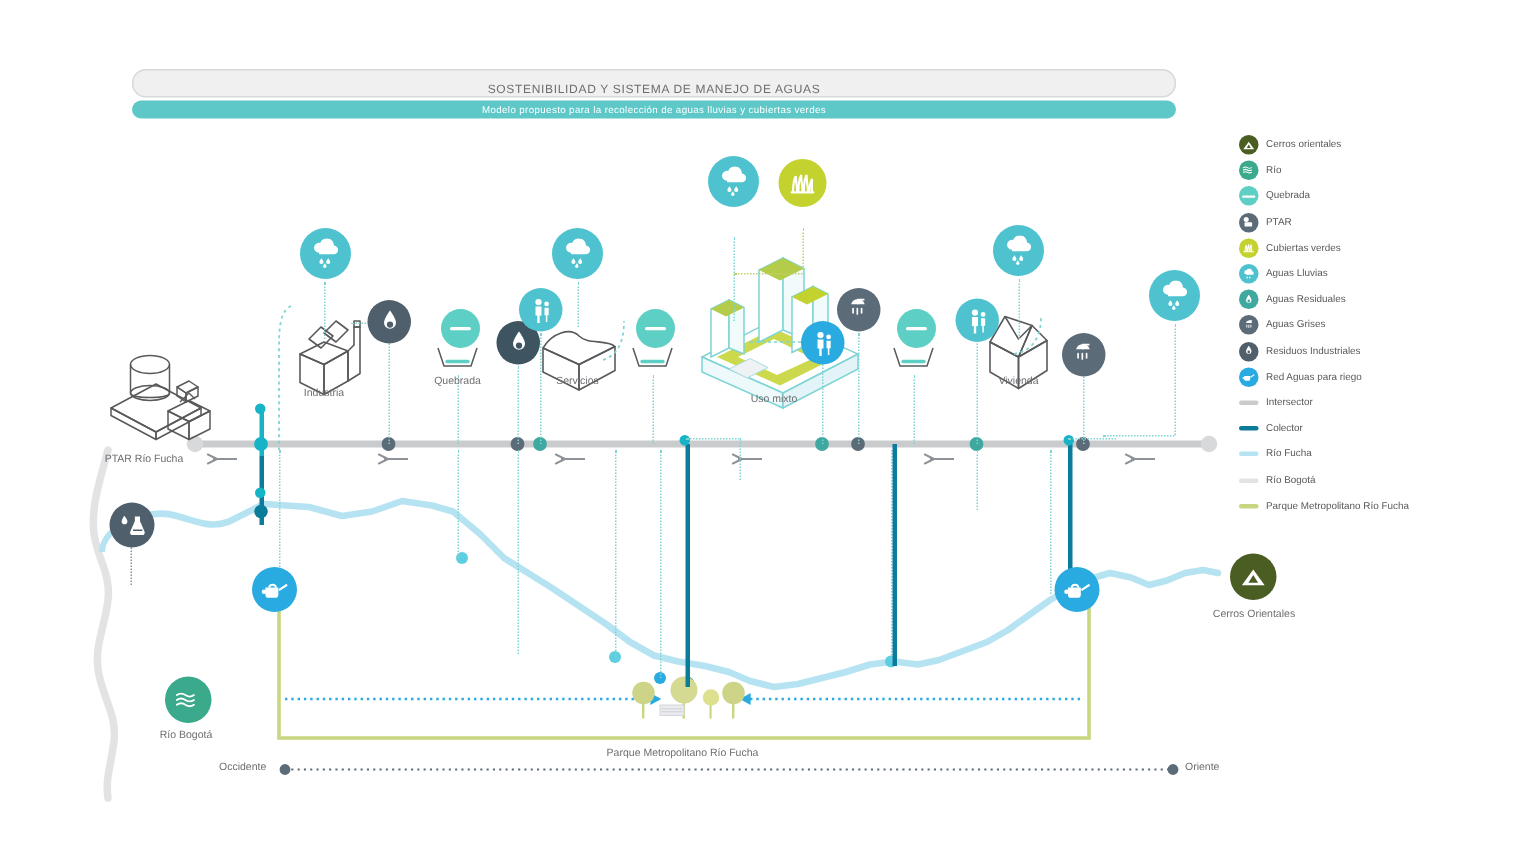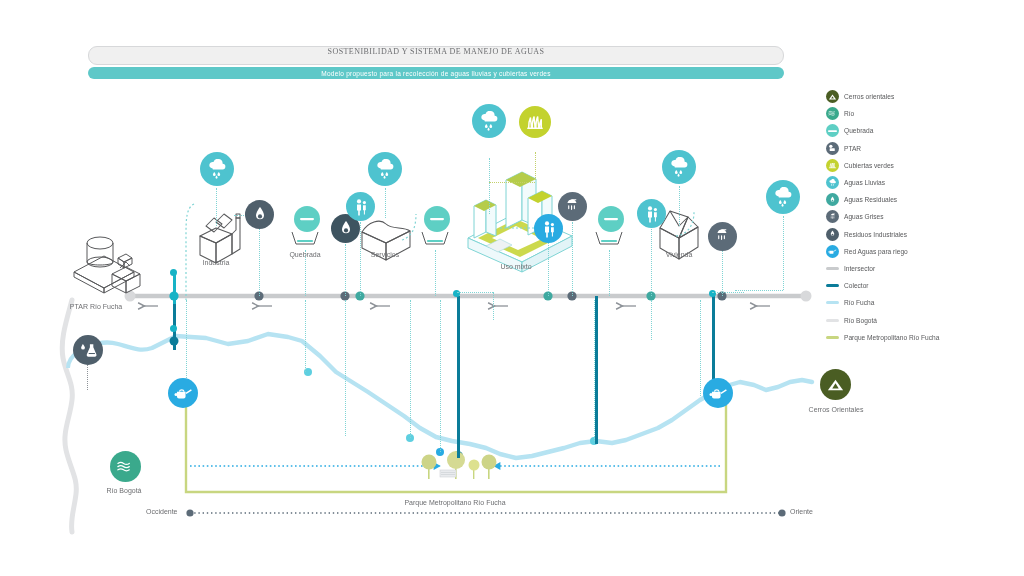--- a/index.html
+++ b/index.html
@@ -3,21 +3,21 @@
 <meta charset="utf-8">
 <style>
   html,body{margin:0;padding:0;background:#ffffff;}
   body{width:1024px;height:576px;position:relative;overflow:hidden;
        font-family:"Liberation Sans", sans-serif;color:#58595b;}
   #stage{position:absolute;inset:0;width:1024px;height:576px;}
 
   
   #title-banner{position:absolute;left:88px;top:46px;width:696px;}
   .title-bar{height:17px;border:1px solid #d7d8da;border-radius:9px;
-    background:#f0f0f0;display:flex;align-items:flex-start;justify-content:center;font-family:Liberation Serif, serif;}
+    background:#f0f0f0;display:flex;align-items:flex-end;justify-content:center;}
   .title-bar span{font-size:8px;letter-spacing:.45px;color:#6d6e71;}
   .subtitle-bar{height:12px;margin-top:2px;border-radius:7px;background:#5ec8c8;
     display:flex;align-items:center;justify-content:center;}
   .subtitle-bar span{font-size:6.5px;letter-spacing:.25px;color:#ffffff;}
 
   
   #legend{position:absolute;left:826px;top:88px;width:196px;}
   .legend-row{display:flex;align-items:center;height:17.2px;}
   .legend-ico{width:13px;height:13px;border-radius:50%;flex:0 0 13px;
       display:flex;align-items:center;justify-content:center;margin-right:5px;}

